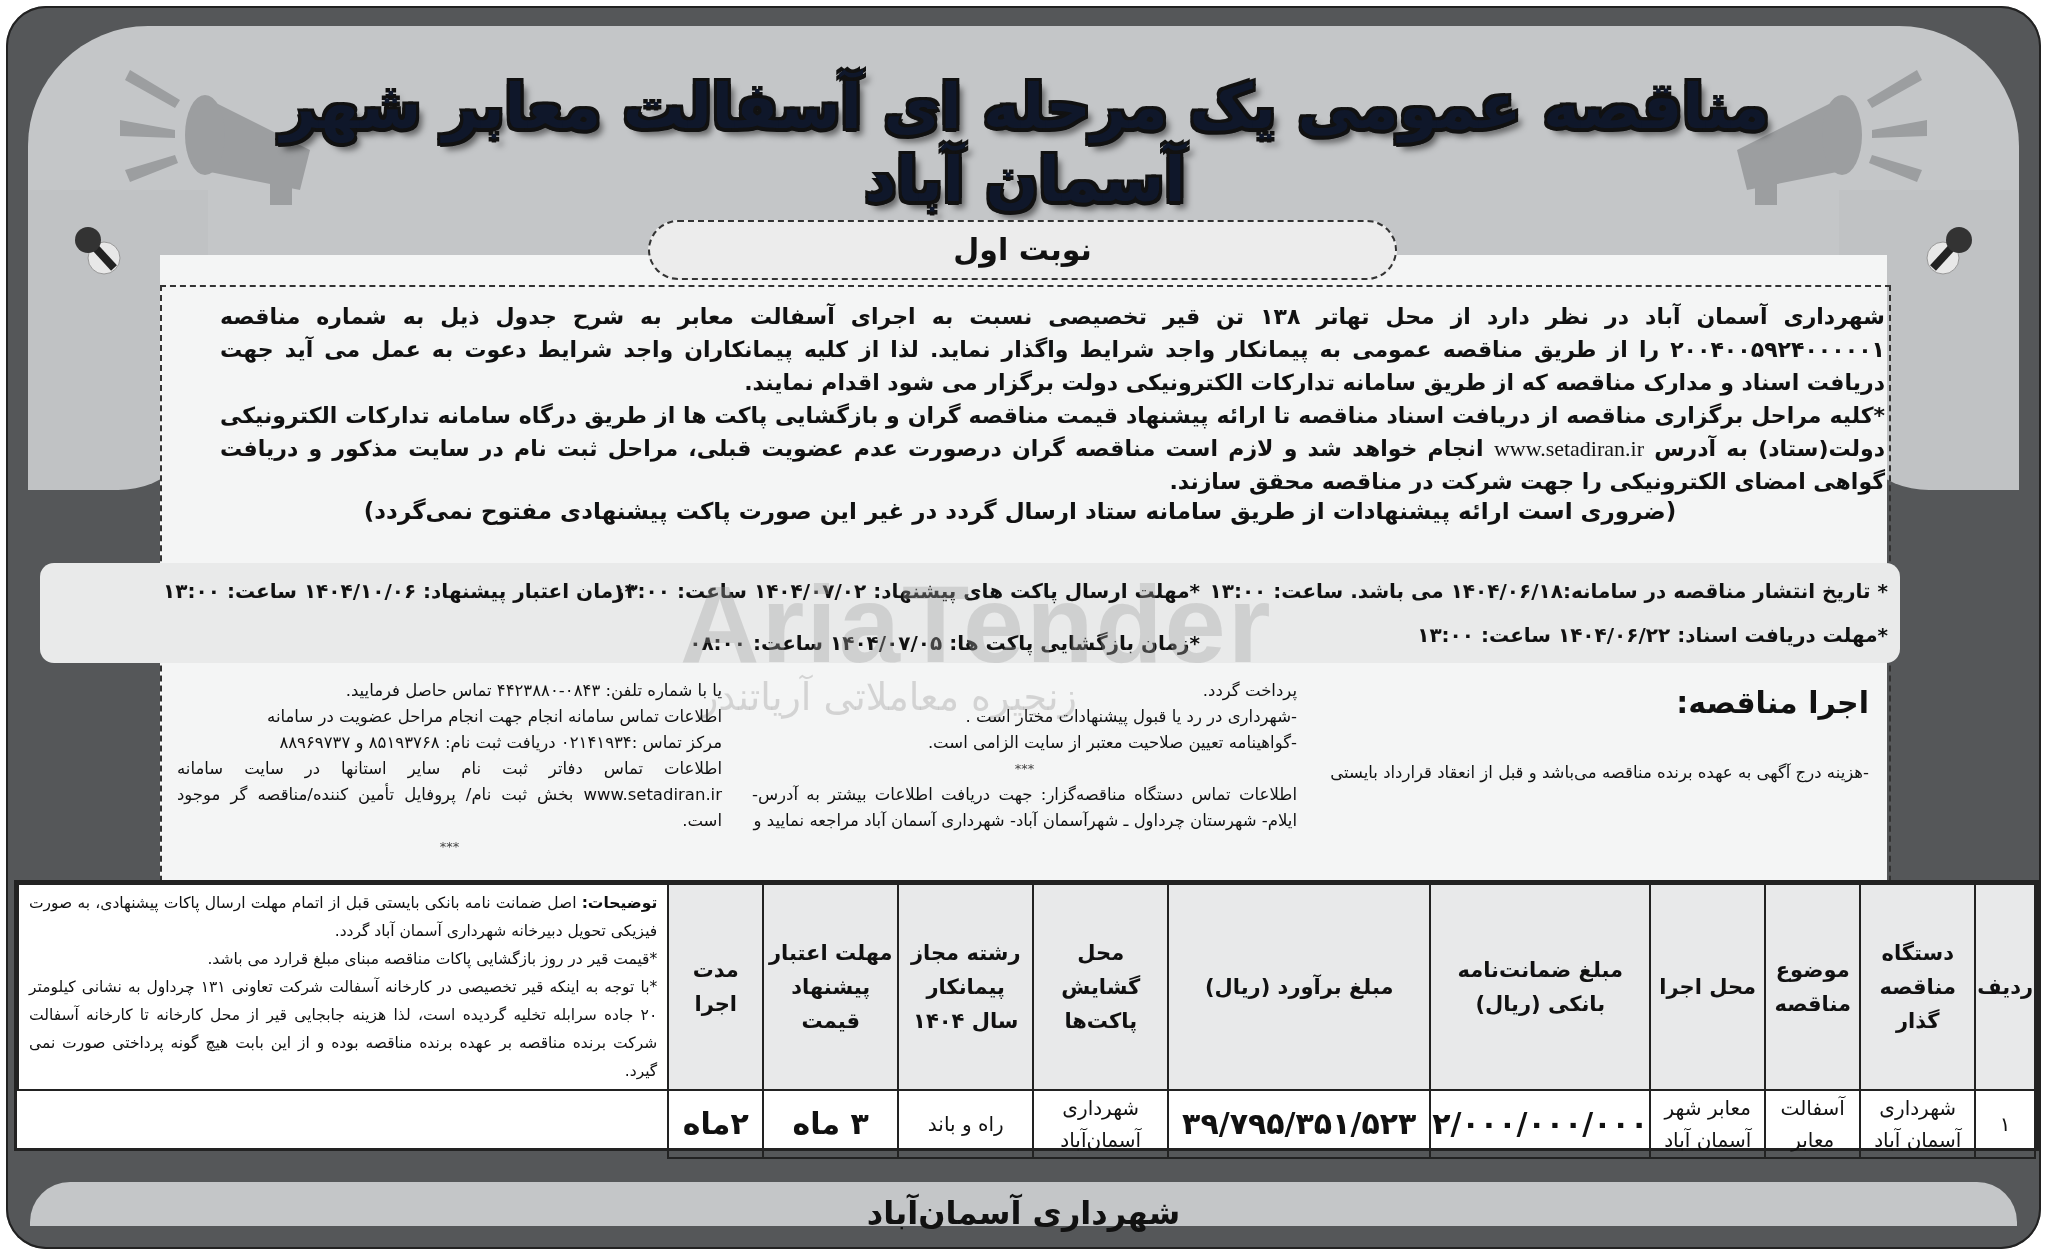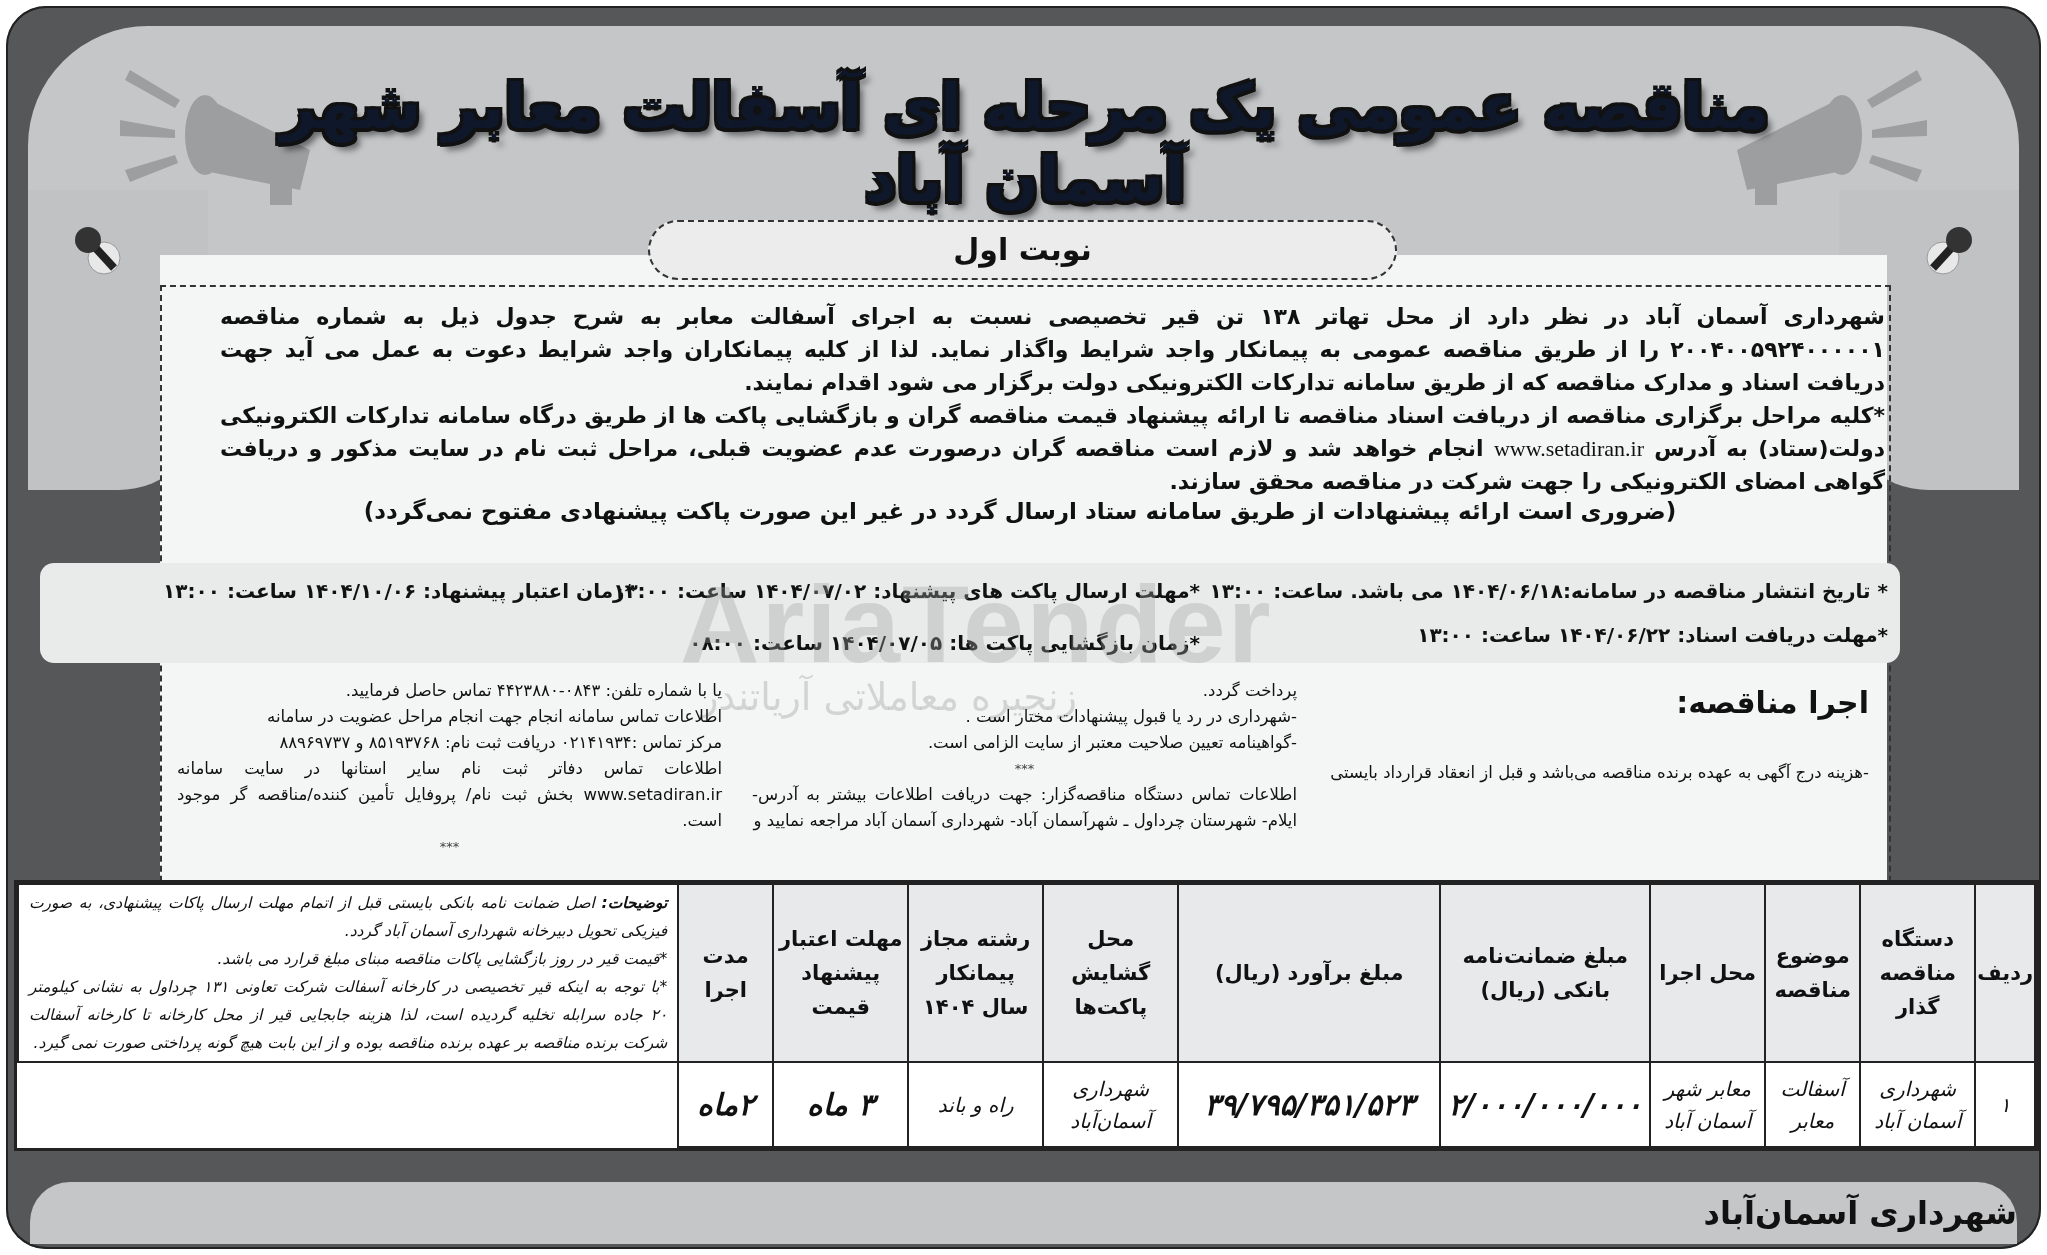--- a/index.html
+++ b/index.html
@@ -27,24 +27,24 @@
   .watermark{position:absolute;left:680px;top:560px;font-size:110px;font-weight:bold;color:rgba(160,160,160,.35);font-family:"Liberation Sans",sans-serif;letter-spacing:2px;}
   .watermark-sub{position:absolute;left:700px;top:675px;font-size:38px;color:rgba(170,170,170,.45);direction:rtl;letter-spacing:12px;}
   .cond-title{position:absolute;right:178px;top:685px;font-weight:bold;font-size:30px;direction:rtl;}
   .col{position:absolute;direction:rtl;font-size:16.5px;line-height:26px;text-align:justify;}
   .col p{margin:0;}
   .stars{text-align:center;font-size:13px;color:#444;}
   .table-wrap{position:absolute;left:14px;top:880px;width:2019px;height:265px;background:#fff;border:3px solid #222;}
   table{border-collapse:collapse;width:100%;height:100%;direction:rtl;}
   th,td{border:2px solid #222;text-align:center;vertical-align:middle;}
   th{background:#e8e9ea;font-weight:bold;font-size:21px;line-height:34px;height:150px;}
-  td{font-size:20px;line-height:32px;font-style:italic;}
+  td{font-size:20px;line-height:32px;}
   td.big{font-weight:bold;font-size:30px;letter-spacing:1px;}
   td.notes{text-align:justify;font-size:15.5px;line-height:28px;padding:4px 10px;vertical-align:top;}
-  .footer{position:absolute;left:30px;top:1182px;width:1987px;height:62px;background:#c4c6c8;border-radius:40px 40px 0 0;text-align:right;font-weight:bold;font-size:32px;line-height:62px;direction:rtl;}
+  .footer{position:absolute;left:30px;top:1182px;width:1987px;height:44px;background:#c4c6c8;border-radius:40px 40px 0 0;text-align:center;font-weight:bold;font-size:32px;line-height:62px;direction:rtl;}
 </style>
 </head>
 <body>
 
 <div class="frame"></div>
 <div class="banner"></div>
 <div class="banner-curl-l"></div>
 <div class="banner-curl-r"></div>
 
 <svg class="megaphone l" viewBox="0 0 210 170">

